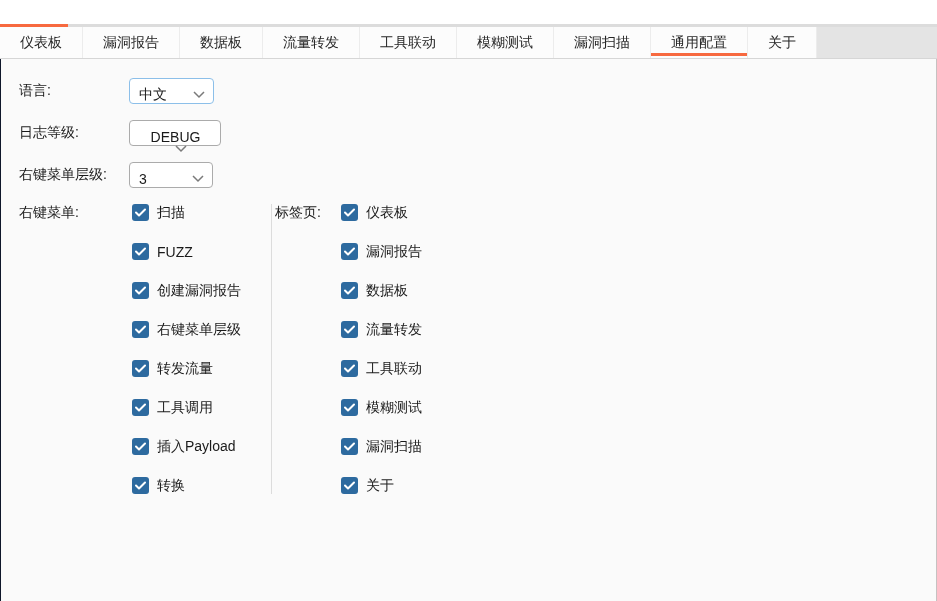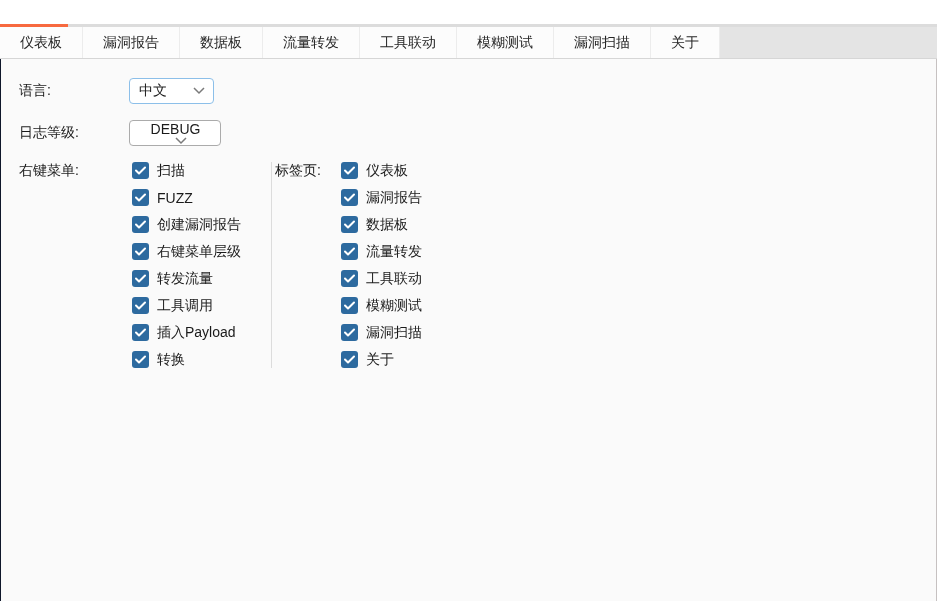--- a/index.html
+++ b/index.html
@@ -81,21 +81,21 @@
     flex-shrink: 0;
   }
   .combo {
     height: 26px;
     border: 1px solid #ababab;
     border-radius: 4px;
     background: #ffffff;
     display: flex;
     align-items: center;
     justify-content: space-between;
-    padding: 0 8px 0 9px;
+    padding: 8px 8px 0 9px;
     font-size: 14px;
     color: #1a1a1a;
     cursor: pointer;
   }
   .combo.focused { border-color: #8cbfe9; }
   .combo .chevron { display: flex; align-items: center; margin-left: 10px; }
   .w85 { width: 85px; }
   .w92 { width: 92px; flex-direction: column; }
   .w84 { width: 84px; }
   
@@ -112,21 +112,21 @@
   .group-left { width: 252px; }
   .group-left .field-label { width: 113px; }
   .group-right {
     border-left: 1px solid #dcdcdc;
     padding-left: 3px;
   }
   .group-right .field-label { width: 66px; }
   .check-col {
     display: flex;
     flex-direction: column;
-    gap: 10px;
+    gap: 22px;
   }
   .check-row {
     display: flex;
     align-items: center;
     height: 17px;
     cursor: pointer;
   }
   .checkbox {
     width: 17px; height: 17px;
     border-radius: 3px;
@@ -178,20 +178,23 @@
       </div>
 
       <div class="tab">
         <span class="tab-label">模糊测试</span>
       </div>
 
       <div class="tab">
         <span class="tab-label">漏洞扫描</span>
       </div>
 
+      <div class="tab active">
+        <span class="tab-label">通用配置</span>
+      </div>
 
       <div class="tab">
         <span class="tab-label">关于</span>
       </div>
     </div>
 
   <div class="content">
 
     <div class="select-row">
       <span class="field-label">语言:</span>
@@ -210,20 +213,31 @@
       <div class="combo w92">
         <span>DEBUG</span>
         <span class="chevron">
           <svg width="12" height="8" viewBox="0 0 12 8">
               <polyline points="1,1 6,6 11,1" fill="none" stroke="#7a7a7a" stroke-width="1.5"></polyline>
             </svg>
         </span>
       </div>
     </div>
 
+    <div class="select-row">
+      <span class="field-label">右键菜单层级:</span>
+      <div class="combo w84">
+        <span>3</span>
+        <span class="chevron">
+          <svg width="12" height="8" viewBox="0 0 12 8">
+              <polyline points="1,1 6,6 11,1" fill="none" stroke="#7a7a7a" stroke-width="1.5"></polyline>
+            </svg>
+        </span>
+      </div>
+    </div>
 
     <div class="check-section">
 
       <div class="check-group group-left">
         <span class="field-label">右键菜单:</span>
         <div class="check-col">
 
             <label class="check-row">
               <span class="checkbox checked">
                 <svg width="11" height="9" viewBox="0 0 11 9">

